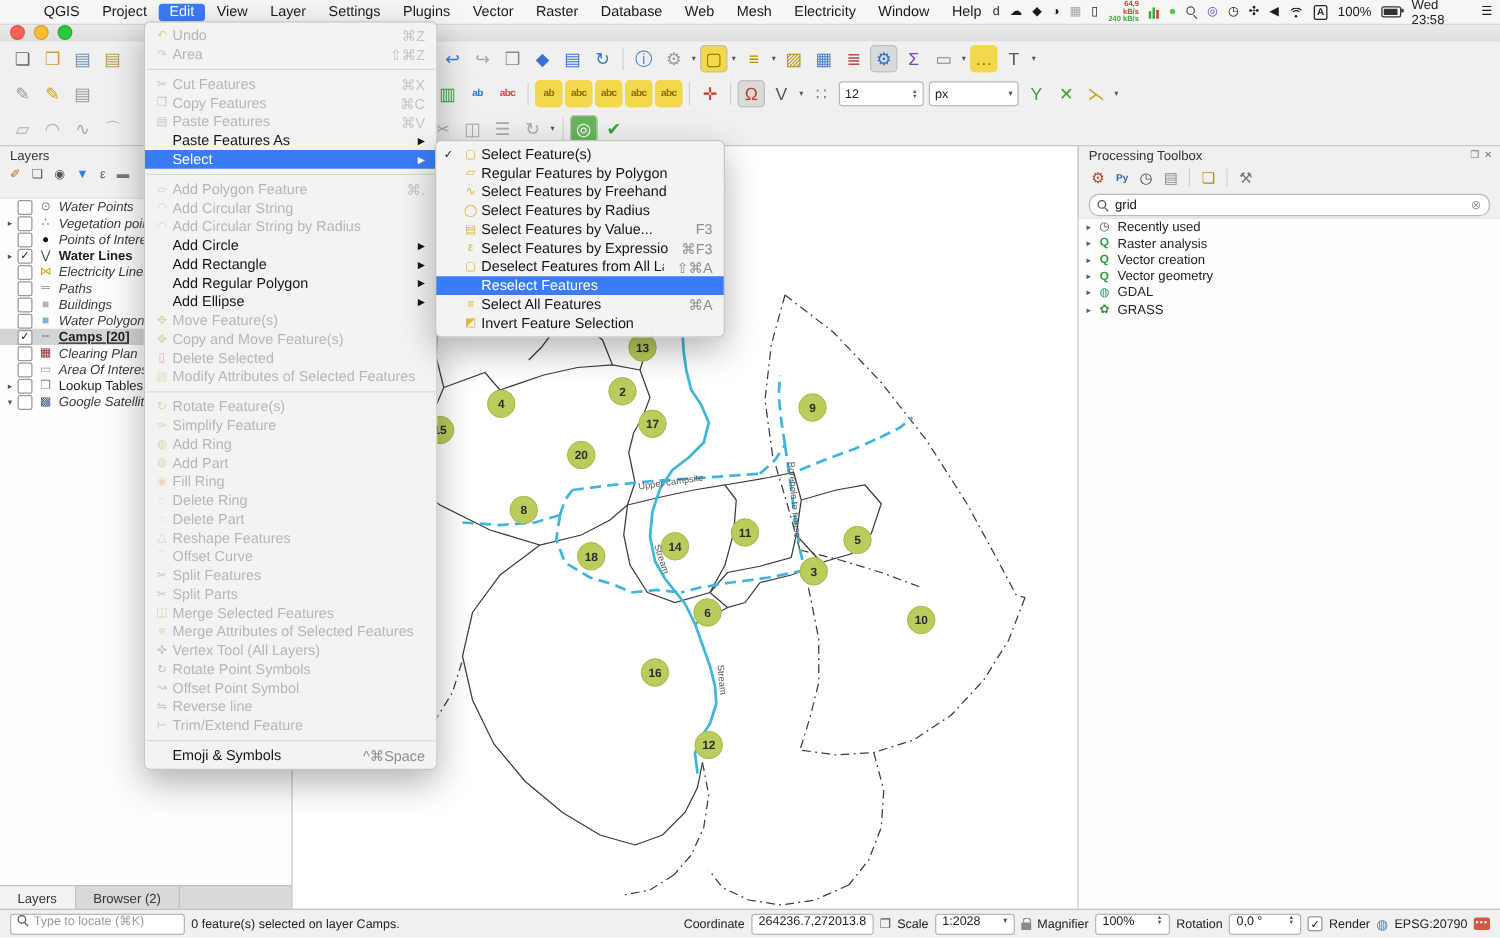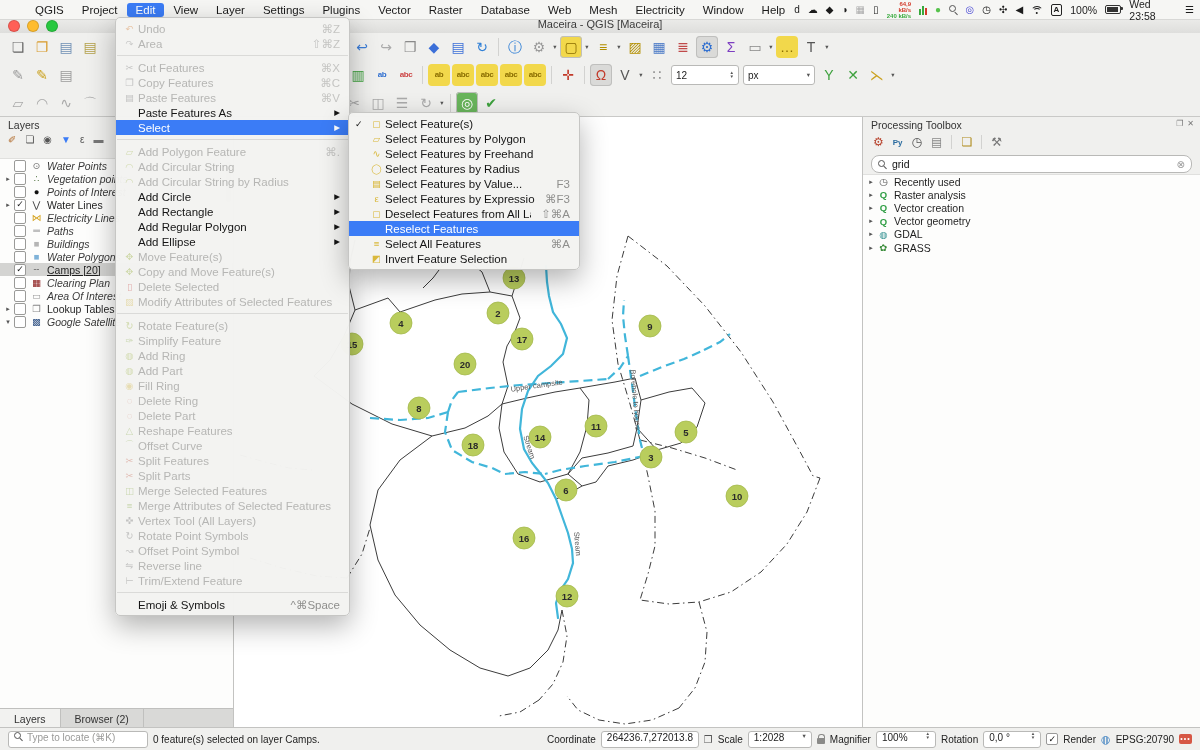--- a/index.html
+++ b/index.html
@@ -62,21 +62,21 @@
   .lp-toolbar{display:flex;gap:9px;padding:2px 8px 3px;font-size:11px;color:#666;align-items:center}
   .lp-toolbar .ic{font-size:10px}
   .tree{position:absolute;top:42px;left:0;right:0;bottom:20px;background:#fdfdfc;border-top:1px solid #e0e0de;overflow:hidden}
   .tree-row{height:13px;display:flex;align-items:center;font-size:10.5px;color:#1f1f1f;padding-left:3px;white-space:nowrap}
   .tree-row.selected{background:#d4d4d2}
   .tr-expand{width:10px;font-size:7px;color:#555;text-align:center;flex:none}
   .tr-check{width:10px;height:10px;border:1px solid #9a9a98;background:#fff;border-radius:2px;margin:0 3px 0 1px;
             font-size:9px;line-height:9px;text-align:center;flex:none;color:#222}
   .tr-icon{width:15px;text-align:center;font-size:9.5px;flex:none;margin-right:3px}
   .tr-label.i{font-style:italic;color:#3a3a3a}
-  .tr-label.b{font-weight:normal}
+  .tr-label.b{font-weight:bold}
   .tr-label.u{text-decoration:underline}
   .vscroll{position:absolute;right:1px;top:44px;width:7px;height:120px;background:#e8e8e6;border-radius:4px}
   .vscroll i{position:absolute;left:1px;right:1px;top:2px;height:40px;background:#bdbdbb;border-radius:3px;display:block}
   .dock-tabs{position:absolute;bottom:0;left:0;right:0;height:19px;background:#d9d9d7;border-top:1px solid #c0c0be;
              display:flex;font-size:10.5px}
   .dtab{padding:0 14px;display:flex;align-items:center;border-right:1px solid #c0c0be;color:#333}
   .dtab.active{background:#f2f2f0}
   
   .map{position:absolute;left:233px;top:116px;width:630px;bottom:22px;background:#fff;z-index:1}
   .map svg{display:block}
@@ -192,21 +192,20 @@
         <span class="mb-ic">☰</span>
       </span>
   </div>
 
   <div class="titlebar">
     <div class="traffic">
       <span class="light" style="background:#ff5f57"></span>
       <span class="light" style="background:#febc2e"></span>
       <span class="light" style="background:#28c840"></span>
     </div>
-    <div class="title">Maceira - QGIS [Maceira]</div>
   </div>
 
   <div class="tb tb1" id="tb1">
       <span class="tb-btn">
         <span class="g" style="color: rgb(102, 102, 102);">❏</span>
       </span>
       <span class="tb-btn">
         <span class="g" style="color: rgb(216, 155, 44);">❐</span>
       </span>
       <span class="tb-btn">
@@ -883,21 +882,21 @@
 
   <div class="menu select-menu" id="select-menu">
       <div class="mi">
         <span class="chk">✓</span>
         <span class="ic" style="color: rgb(217, 184, 60);">▢</span>
         <span class="lbl">Select Feature(s)</span>
       </div>
       <div class="mi">
         <span class="chk"></span>
         <span class="ic" style="color: rgb(217, 184, 60);">▱</span>
-        <span class="lbl">Select Features by Polygon</span>
+        <span class="lbl">Regular Features by Polygon</span>
       </div>
       <div class="mi">
         <span class="chk"></span>
         <span class="ic" style="color: rgb(217, 184, 60);">∿</span>
         <span class="lbl">Select Features by Freehand</span>
       </div>
       <div class="mi">
         <span class="chk"></span>
         <span class="ic" style="color: rgb(217, 184, 60);">◯</span>
         <span class="lbl">Select Features by Radius</span>

